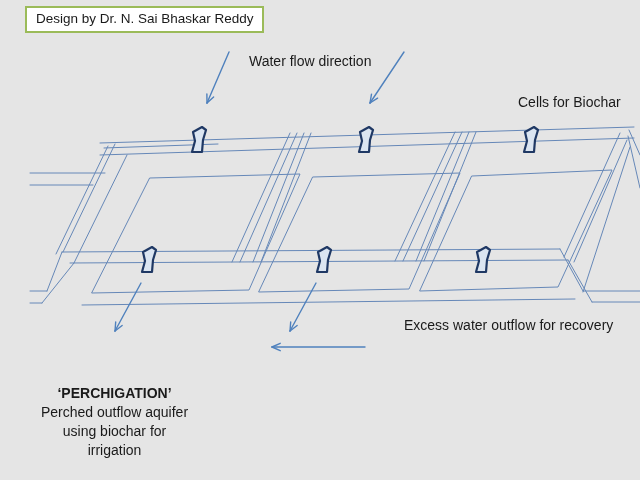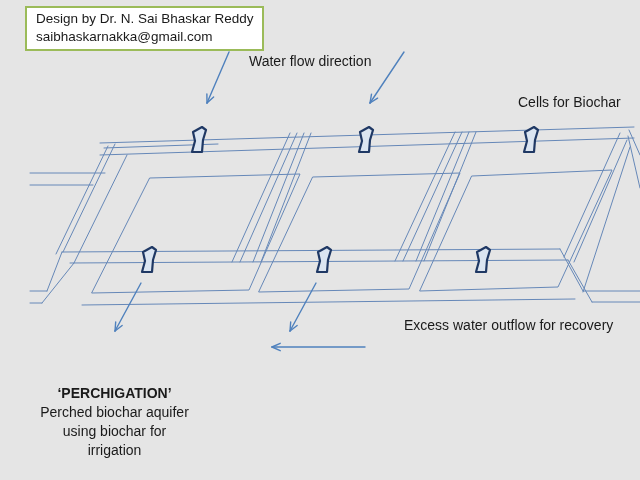--- a/index.html
+++ b/index.html
@@ -26,30 +26,29 @@
   }
   .caption .t{font-weight:bold;}
 </style>
 </head>
 <body>
 
 <div class="slide">
 
   <div class="credit-box" style="border-color: rgb(155, 187, 89);">
     <div>Design by Dr. N. Sai Bhaskar Reddy</div>
-    <div>saibhaskarnakka@gmail.com</div>
   </div>
 
   <div class="lbl" id="lbl-water">Water flow direction</div>
   <div class="lbl" id="lbl-cells">Cells for Biochar</div>
   <div class="lbl" id="lbl-excess">Excess water outflow for recovery</div>
 
   <div class="caption">
     <div class="t">‘PERCHIGATION’</div>
-    <div>Perched biochar aquifer</div>
+    <div>Perched outflow aquifer</div>
     <div>using biochar for</div>
     <div>irrigation</div>
   </div>
 
   <svg class="diagram" width="640" height="480" viewBox="0 0 640 480">
 
     <g id="sketch" fill="none" stroke-width="1" stroke-linecap="round" stroke="#6688b8">
 
       <g>
         <line x1="100" y1="143" x2="634" y2="127"></line>

